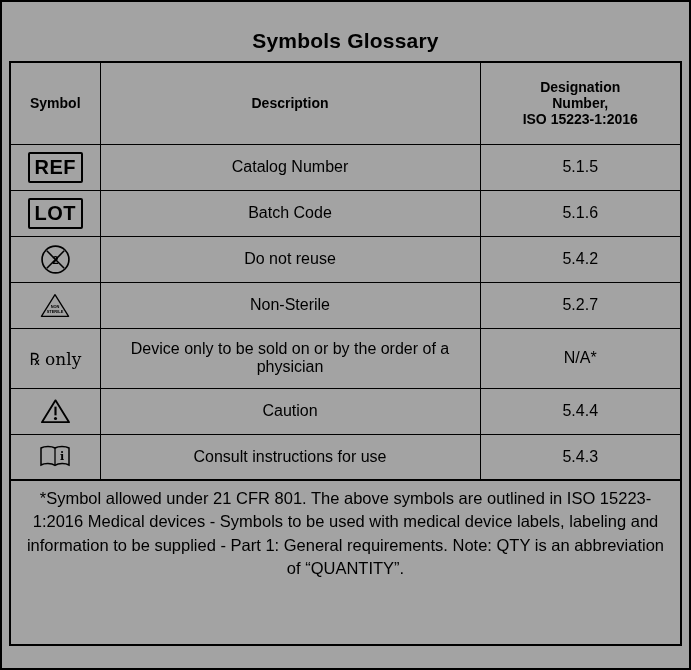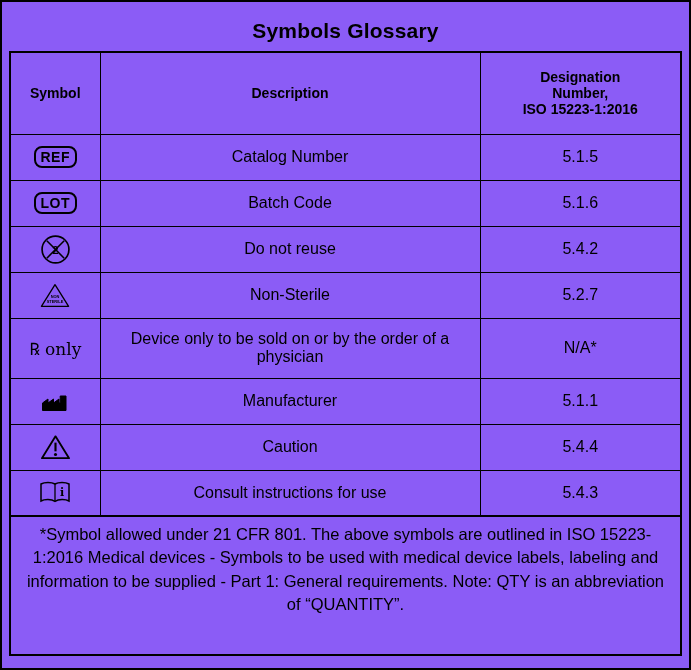--- a/index.html
+++ b/index.html
@@ -1,21 +1,21 @@
 <!DOCTYPE html>
 <html><head>
 <meta charset="utf-8">
 <style>
   html, body { margin: 0; padding: 0; background: #e8e8e8; }
   * { box-sizing: border-box; }
   .page {
     width: 691px; height: 670px;
-    background: #8b5cf6;
+    background: #a3a3a3;
     border: 2px solid #000;
-    padding: 12px 7px;
+    padding: 22px 7px;
     font-family: "Liberation Sans", "DejaVu Sans", sans-serif;
     color: #000;
     display: flex; flex-direction: column;
   }
   .title {
     text-align: center;
     font-size: 21px;
     font-weight: bold;
     padding: 5px 0 8px 0;
     letter-spacing: 0.2px;
@@ -38,24 +38,24 @@
     height: 82px;
     font-size: 14px;
   }
   .prewrap { white-space: pre-line; }
   tr.row td { height: 46px; }
   tr.row-tall td { height: 60px; }
   td.sym-cell { padding: 2px; }
   .boxed {
     display: inline-block;
     border: 2px solid #000;
-    border-radius: 8px;
+    border-radius: 2px;
     padding: 0 5px;
     font-weight: bold;
-    font-size: 14px;
+    font-size: 20px;
     letter-spacing: 0.5px;
     line-height: 1.35;
   }
   .rx {
     font-family: "DejaVu Serif", "Liberation Serif", serif;
     font-size: 17px;
     white-space: nowrap;
   }
   svg.symbol { display: inline-block; vertical-align: middle; }
   .footer {
@@ -135,29 +135,20 @@
       </tr>
 
       <tr class="row-tall">
         <td class="sym-cell">
           <span class="rx">℞ only</span>
         </td>
         <td>Device only to be sold on or by the order of a physician</td>
         <td>N/A*</td>
       </tr>
 
-      <tr class="row">
-        <td class="sym-cell">
-          <svg class="symbol" width="32" height="25" viewBox="0 0 32 24">
-            <path d="M3.5 21 L3.5 13.5 L9 9.5 L9 13.5 L14.5 9.5 L14.5 13.5 L20 9.5 L20 13.5 L21.2 13.5 L21.2 6.5 L27 6.5 L27 21 Z" fill="#000" stroke="#000" stroke-width="1"></path>
-          </svg>
-        </td>
-        <td>Manufacturer</td>
-        <td>5.1.1</td>
-      </tr>
 
       <tr class="row">
         <td class="sym-cell">
           <svg class="symbol" width="31" height="28" viewBox="0 0 32 28">
             <path d="M16 3 L30 25.5 L2 25.5 Z" fill="none" stroke="#000" stroke-width="1.9" stroke-linejoin="round"></path>
             <rect x="14.9" y="9.5" width="2.2" height="9" fill="#000"></rect>
             <circle cx="16" cy="21.8" r="1.6" fill="#000"></circle>
           </svg>
         </td>
         <td>Caution</td>

